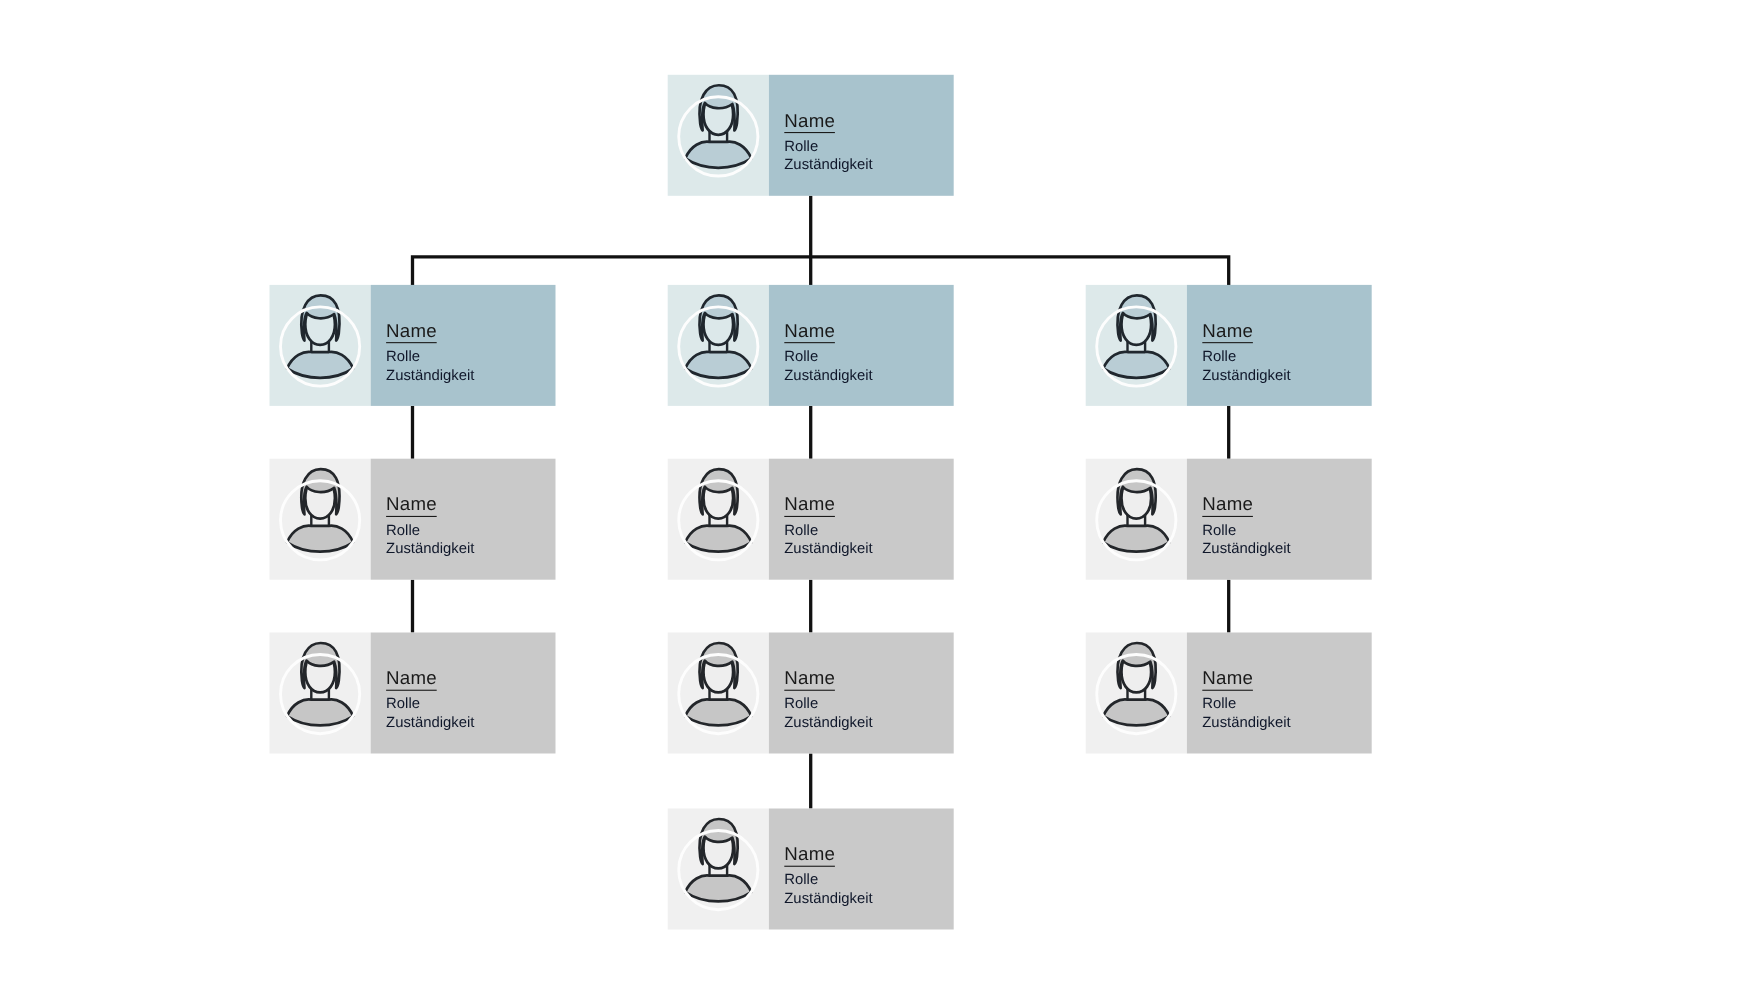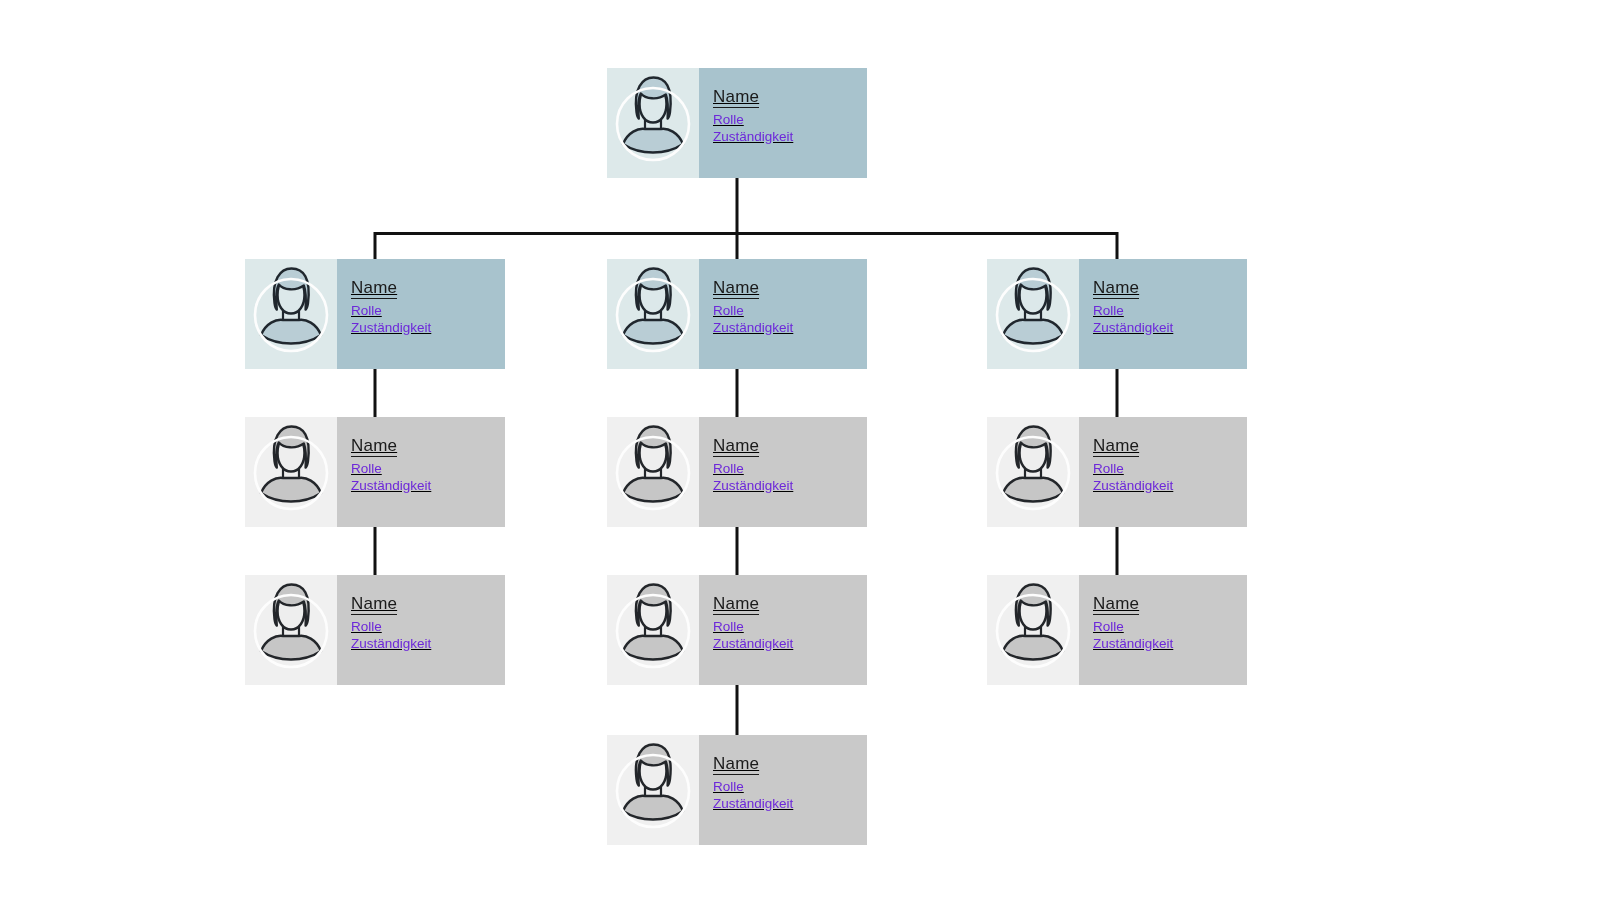--- a/index.html
+++ b/index.html
@@ -14,39 +14,38 @@
   .node{
     position:absolute;width:260px;height:110px;
     display:flex;flex-direction:row;
   }
   .icon-panel{
     width:92px;height:110px;flex:0 0 92px;
     display:flex;align-items:center;justify-content:center;
   }
   .text-panel{
     flex:1;box-sizing:border-box;
-    padding:19px 6px 0 14px;
-    text-decoration:underline;
+    padding:32px 6px 0 14px;
   }
   .node.highlight .icon-panel{background:#dde9ea;}
   .node.highlight .text-panel{background:#a8c3cd;}
   .node.highlight{--stroke:#20272e;--fillA:#b9cdd5;--face:#dce8ea;}
   .node.default .icon-panel{background:#f0f0f0;}
   .node.default .text-panel{background:#c9c9c9;}
   .node.default{--stroke:#23262a;--fillA:#c6c6c6;--face:#eeeeee;}
 
   .avatar{display:block;}
 
   .node-name{
     font-size:17px;line-height:20px;margin-bottom:5px;
     color:#1a1a1a;letter-spacing:.2px;
   }
   .node-name span{border-bottom:1.5px solid #1a1a1a;padding-bottom:1px;}
   .node-role,.node-resp{
-    font-size:13.5px;line-height:16.5px;color:#6d28d9;
+    font-size:13.5px;line-height:16.5px;color:#0f172a;
   }
   .defs-holder{position:absolute;width:0;height:0;overflow:hidden;}
 </style>
 </head>
 <body>
 
 <svg class="defs-holder" xmlns="http://www.w3.org/2000/svg" aria-hidden="true">
   <defs>
     <symbol id="avatar-sym" viewBox="0 0 92 108">
       <path d="M38 49 L38 61 C40 64.5 52 64.5 54 61 L54 49 Z" fill="var(--face)" stroke="var(--stroke)" stroke-width="2.2"></path>

